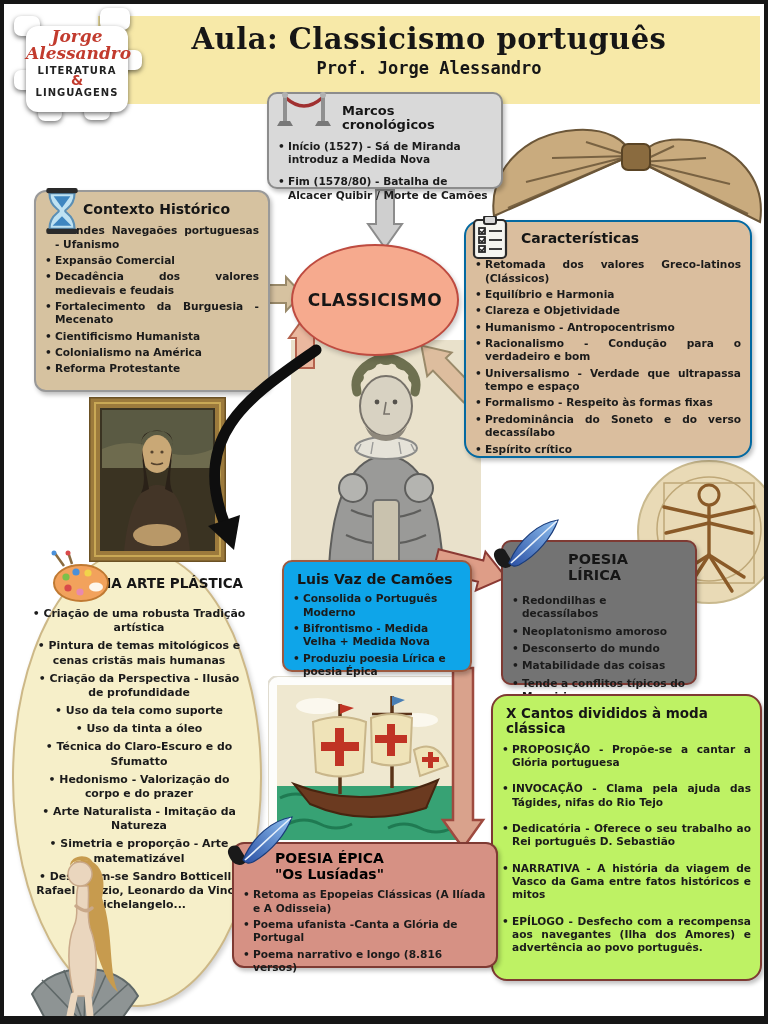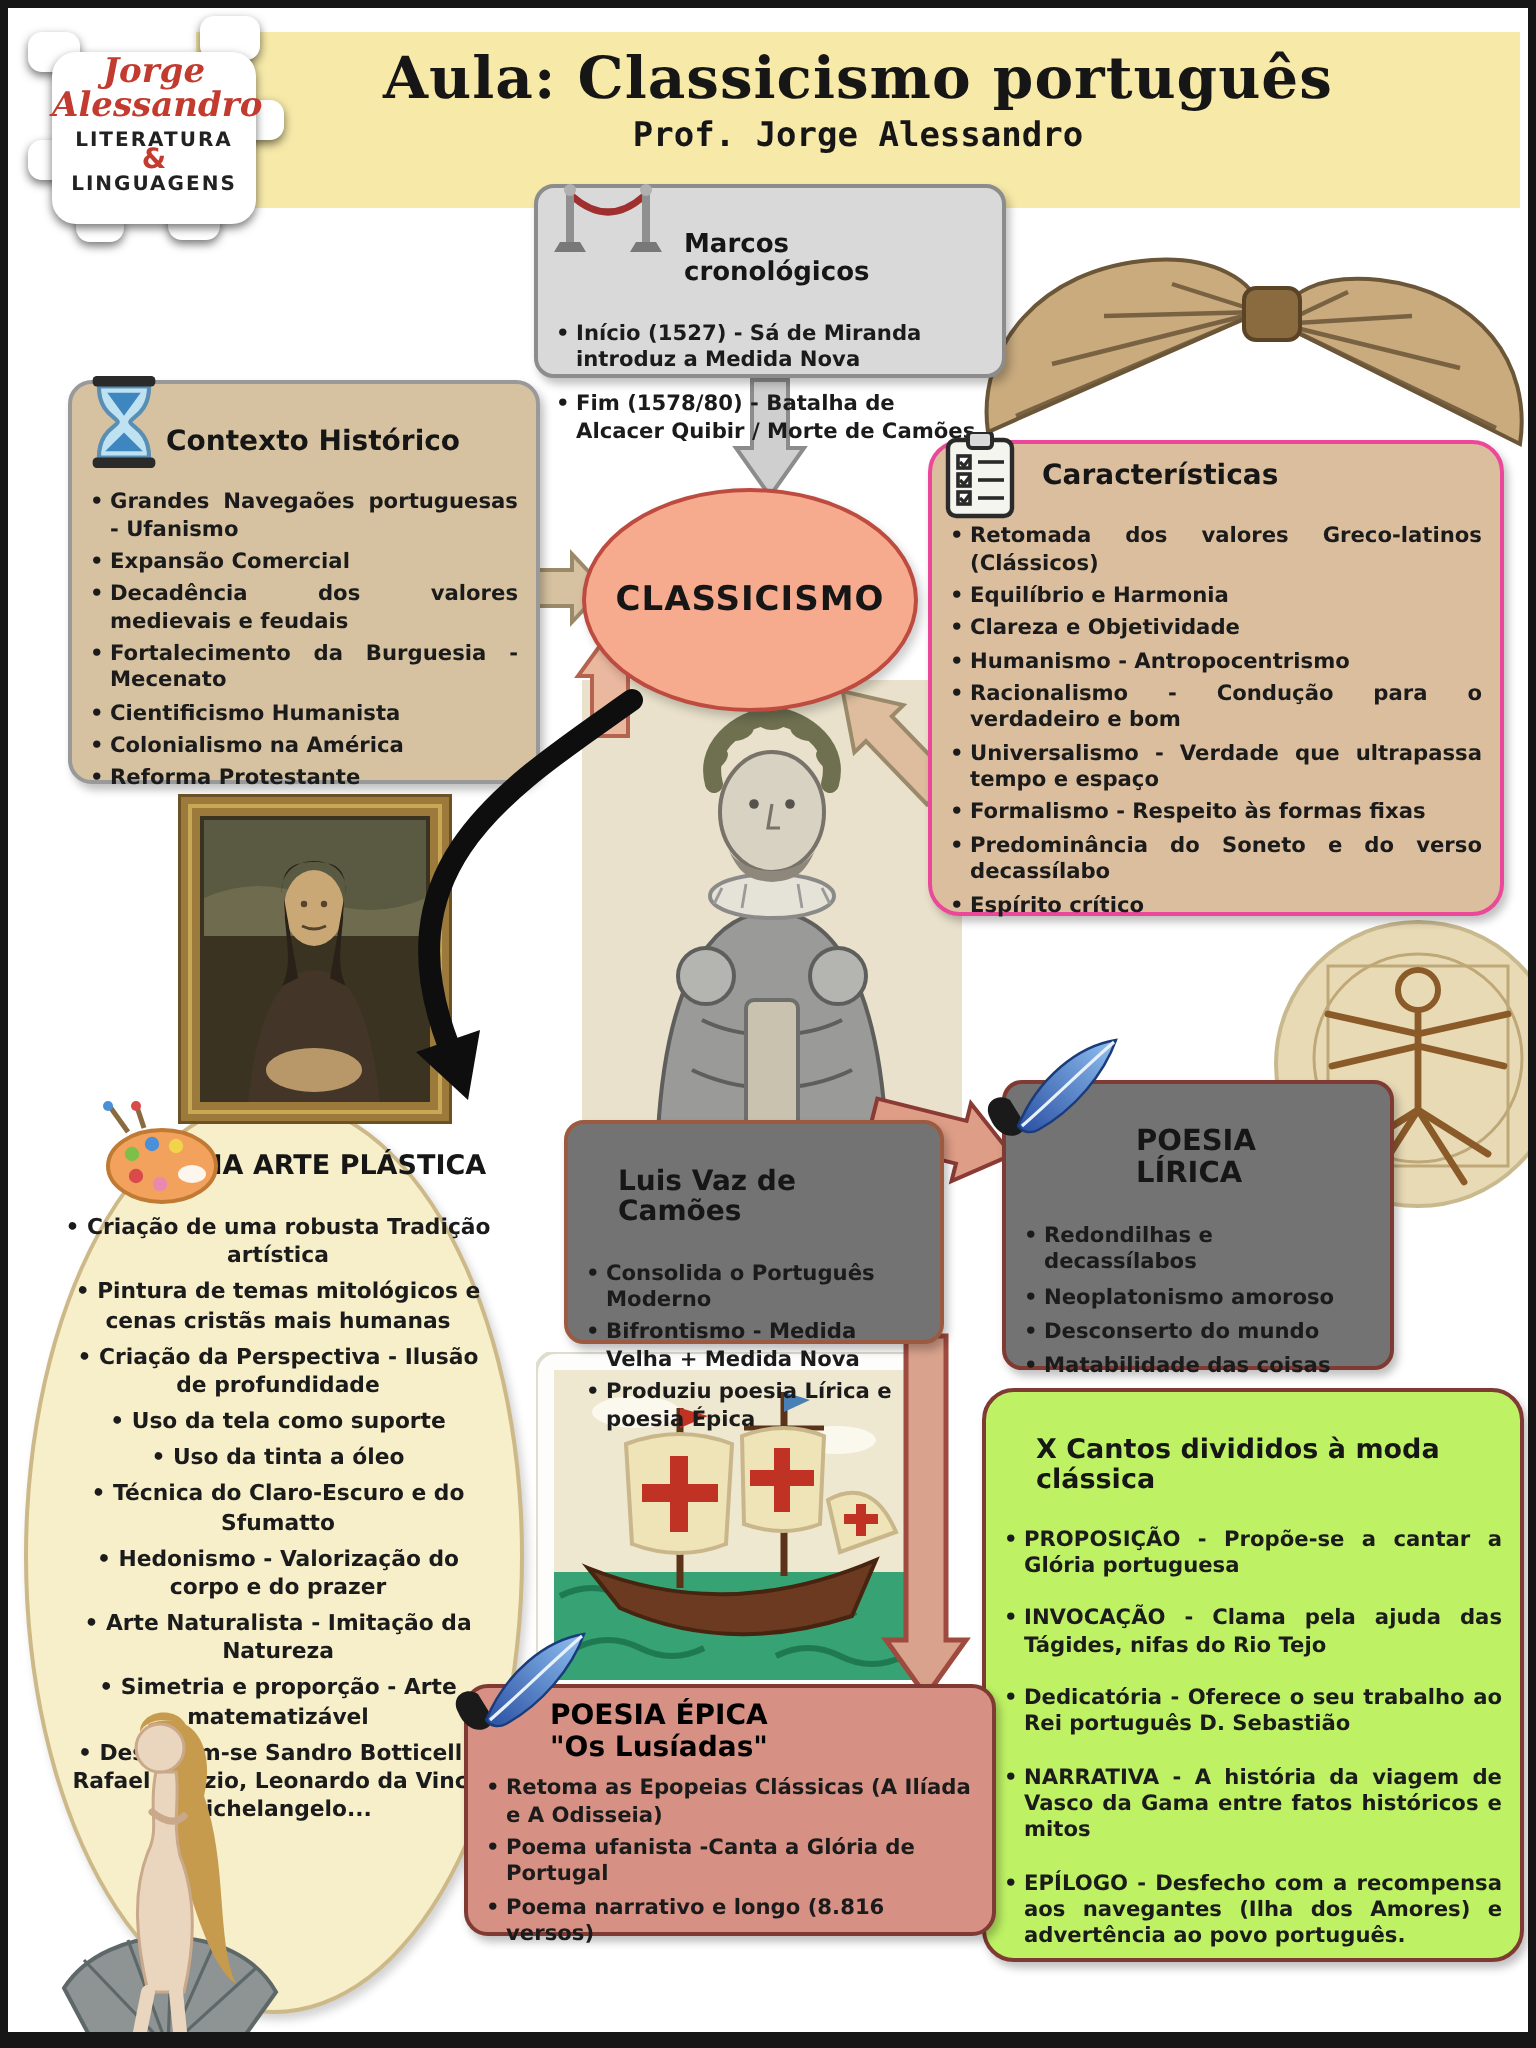--- a/index.html
+++ b/index.html
@@ -17,44 +17,44 @@
   .blk{position:absolute;background:#fff;border-radius:7px;box-shadow:0 2px 5px rgba(0,0,0,.55);}
   .logo-main{left:12px;top:18px;width:102px;height:86px;border-radius:12px;}
   .logo-text{position:absolute;left:12px;top:20px;width:102px;text-align:center;z-index:2;}
   .logo-name{font-family:"DejaVu Serif","Liberation Serif",serif;font-style:italic;font-weight:bold;
              color:#C23B2E;font-size:17px;line-height:1.0;}
   .logo-tag{font-size:10px;font-weight:bold;color:#222;letter-spacing:1px;line-height:1.15;margin-top:3px;}
   .logo-amp{color:#C23B2E;font-size:14px;font-weight:bold;line-height:.5;}
   
   .box{position:absolute;box-sizing:border-box;border-radius:12px;padding:6px 9px;
        box-shadow:2px 3px 4px rgba(0,0,0,.25);z-index:10;}
-  .box h3{margin:16px;font-size:13.5px;font-weight:bold;color:#161616;line-height:1.1;}
+  .box h3{margin:4px;font-size:13.5px;font-weight:bold;color:#161616;line-height:1.1;}
   .box ul{list-style:none;margin:7px 0 0;padding:0;font-size:10.6px;font-weight:bold;
           color:#1b1b1b;line-height:1.26;}
   .box li{position:relative;padding-left:10px;margin-bottom:4px;}
   .box li::before{content:"\2022";position:absolute;left:0;top:0;}
   .justify li{text-align:justify;}
   
   #marcos-box{left:263px;top:88px;width:236px;height:97px;background:#D9D9D9;border:2px solid #8C8C8C;border-radius:10px;}
   #marcos-box h3{margin-left:64px;font-size:13px;}
   #marcos-box li{margin-bottom:9px;}
   #contexto-box{left:30px;top:186px;width:236px;height:202px;background:#D6C2A0;border:2px solid #999;}
   #contexto-box h3{margin-left:38px;font-size:14px;}
   #contexto-box li{margin-bottom:3px;}
-  #caract-box{left:460px;top:216px;width:288px;height:238px;background:#DABE9E;border:2px solid #ec4899;border-radius:16px;}
+  #caract-box{left:460px;top:216px;width:288px;height:238px;background:#DABE9E;border:2px solid #0369a1;border-radius:16px;}
   #caract-box h3{margin-left:46px;margin-top:3px;font-size:14px;}
   #caract-box ul{margin-top:12px;}
   #caract-box li{margin-bottom:3px;}
   #lirica-box{left:497px;top:536px;width:196px;height:145px;background:#737373;border:2px solid #7E3A33;border-radius:10px;}
   #lirica-box h3{margin-left:56px;font-size:14.5px;}
   #lirica-box ul{margin-top:10px;}
   #cantos-box{left:487px;top:690px;width:271px;height:287px;background:#bef264;border:2px solid #7E3A33;border-radius:16px;}
   #cantos-box h3{font-size:13.5px;}
   #cantos-box li{margin-bottom:13px;}
-  #luis-box{left:278px;top:556px;width:190px;height:112px;background:#737373;border:2px solid #9C5A41;border-radius:10px;}
+  #luis-box{left:278px;top:556px;width:190px;height:112px;background:#0ea5e9;border:2px solid #9C5A41;border-radius:10px;}
   #luis-box h3{font-size:14px;}
   #luis-box ul{margin-top:5px;}
   #luis-box li{margin-bottom:3px;}
   #epica-box{left:228px;top:838px;width:266px;height:126px;background:#D69184;border:2px solid #7E3A33;}
   #epica-box .t1,#epica-box .t2{margin-left:32px;font-size:14px;font-weight:bold;line-height:1.15;}
   #epica-box ul{margin-top:6px;}
   #epica-box li{margin-bottom:3px;}
   
   #classicismo{left:287px;top:240px;width:168px;height:112px;background:#F6AA8E;border:2px solid #BE4B40;
      border-radius:50%;display:flex;align-items:center;justify-content:center;

